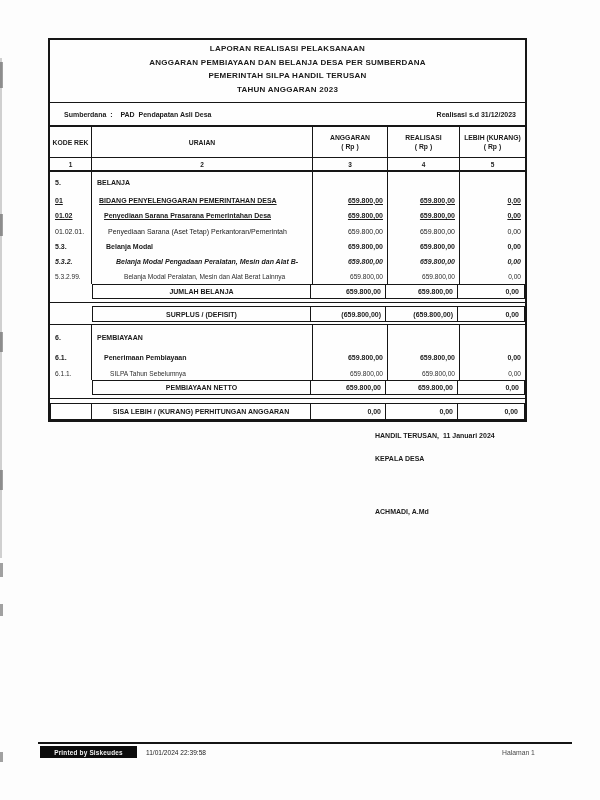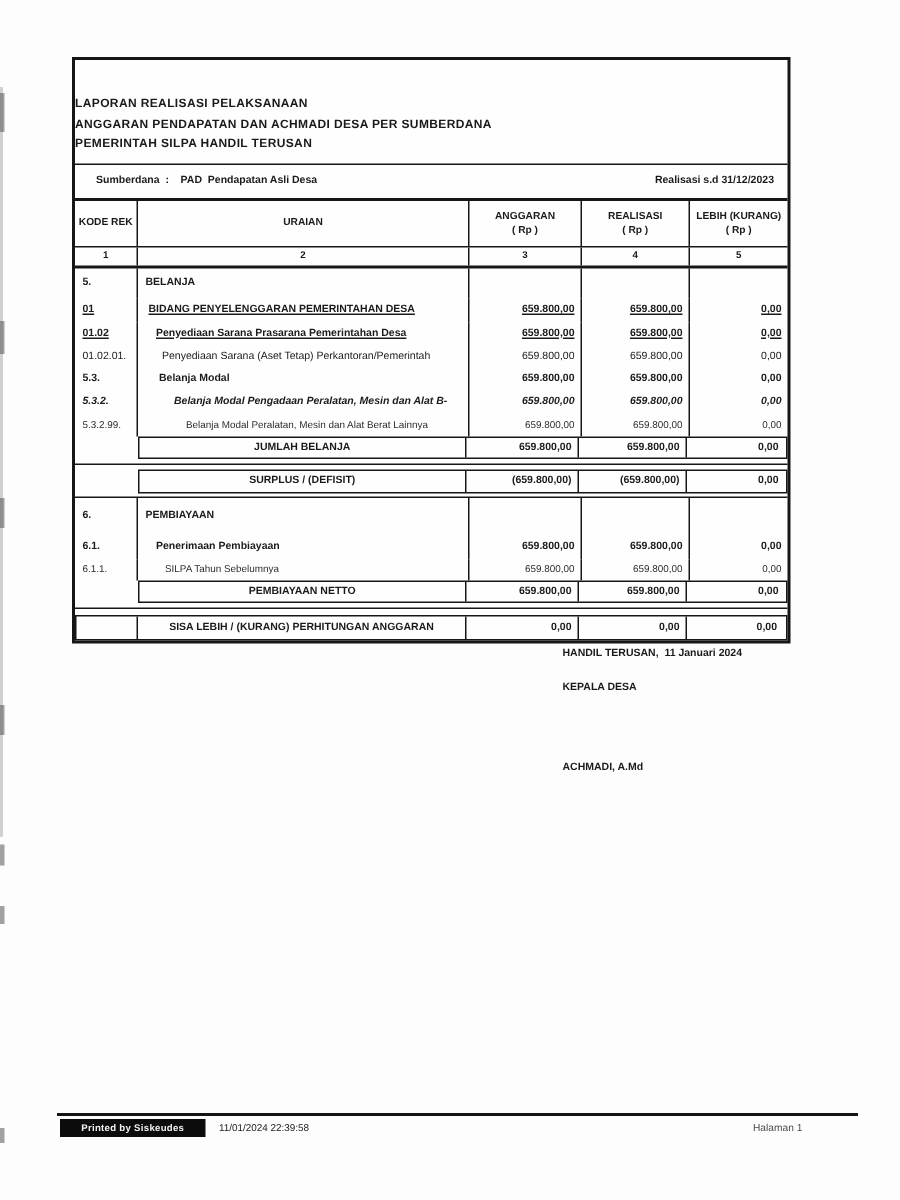--- a/index.html
+++ b/index.html
@@ -12,21 +12,21 @@
   .noselect{user-select:none;}
   
   .edge-line{position:absolute;left:0;width:1.5px;background:#9a9a9a;opacity:.45;}
   .edge-tick{position:absolute;left:0;width:2.5px;background:#555;opacity:.55;}
 
   
   .tbl{
     position:absolute;left:48px;top:38px;width:479px;
     border:2px solid #161616;box-sizing:border-box;background:#fefefe;
   }
-  .titleblock{border-bottom:1px solid #161616;padding:22px 0 6px;text-align:left;}
+  .titleblock{border-bottom:1px solid #161616;padding:2px 0 6px;text-align:center;}
   .titleblock .tline{font-weight:bold;font-size:8px;line-height:13.5px;letter-spacing:.25px;}
 
   .metarow{
     display:flex;justify-content:space-between;align-items:center;
     height:24px;border-bottom:2px solid #161616;
     font-size:7px;font-weight:bold;padding:0 9px 0 14px;box-sizing:border-box;
   }
   .pre{white-space:pre;}
 
   .grid5{display:grid;grid-template-columns:42px 221px 75px 72px 65px;}
@@ -99,22 +99,23 @@
   <div class="edge-tick" style="top:332px;height:20px;"></div>
   <div class="edge-tick" style="top:470px;height:20px;"></div>
   <div class="edge-tick" style="top:563px;height:14px;"></div>
   <div class="edge-tick" style="top:604px;height:12px;"></div>
   <div class="edge-tick" style="top:752px;height:10px;"></div>
 
   <div class="tbl">
 
     <div class="titleblock">
       <div class="tline">LAPORAN REALISASI PELAKSANAAN</div>
-      <div class="tline">ANGGARAN PENDAPATAN DAN ACHMADI DESA PER SUMBERDANA</div>
+      <div class="tline">ANGGARAN PEMBIAYAAN DAN BELANJA DESA PER SUMBERDANA</div>
       <div class="tline">PEMERINTAH SILPA HANDIL TERUSAN</div>
+      <div class="tline">TAHUN ANGGARAN 2023</div>
     </div>
 
     <div class="metarow">
       <span class="pre">Sumberdana  :    PAD  Pendapatan Asli Desa</span>
       <span>Realisasi s.d 31/12/2023</span>
     </div>
 
     <div class="grid5 hrow">
       <div class="hcell">
           <span>KODE REK</span>

